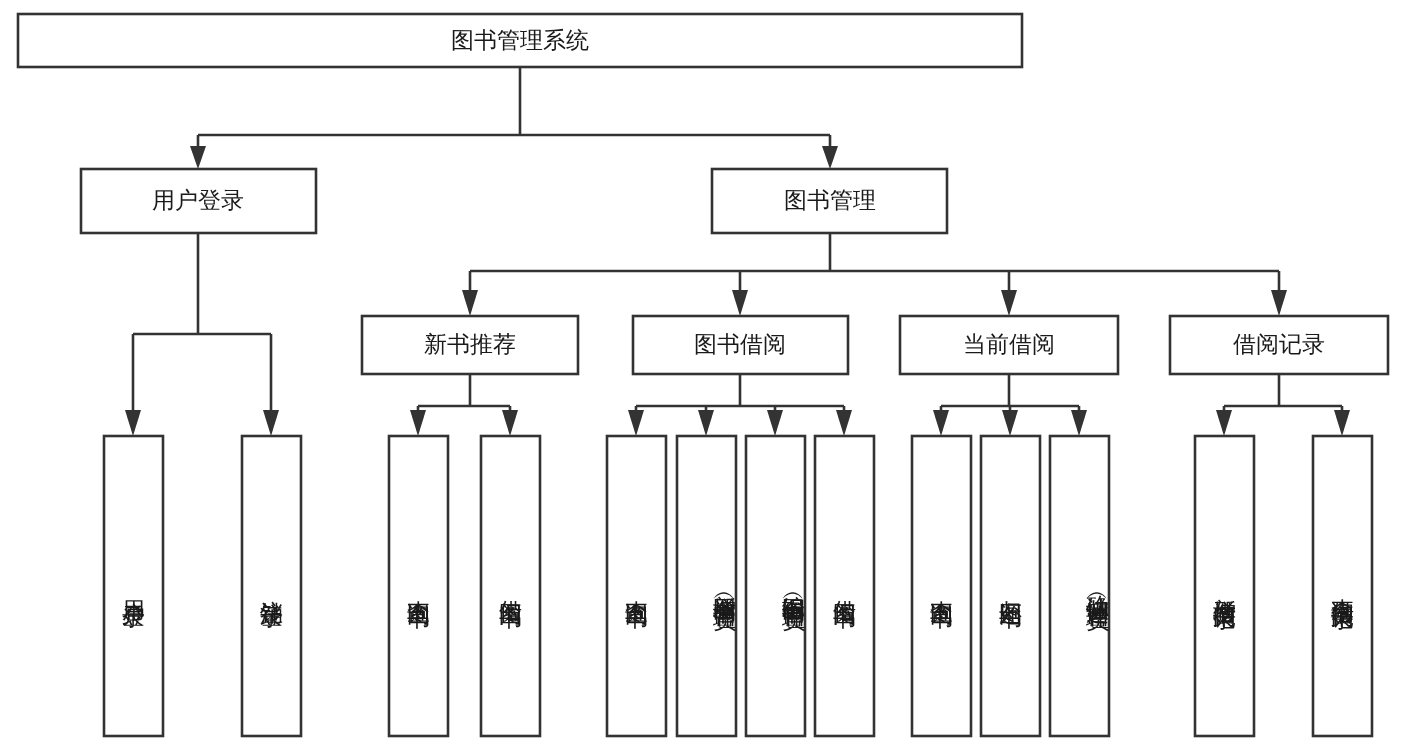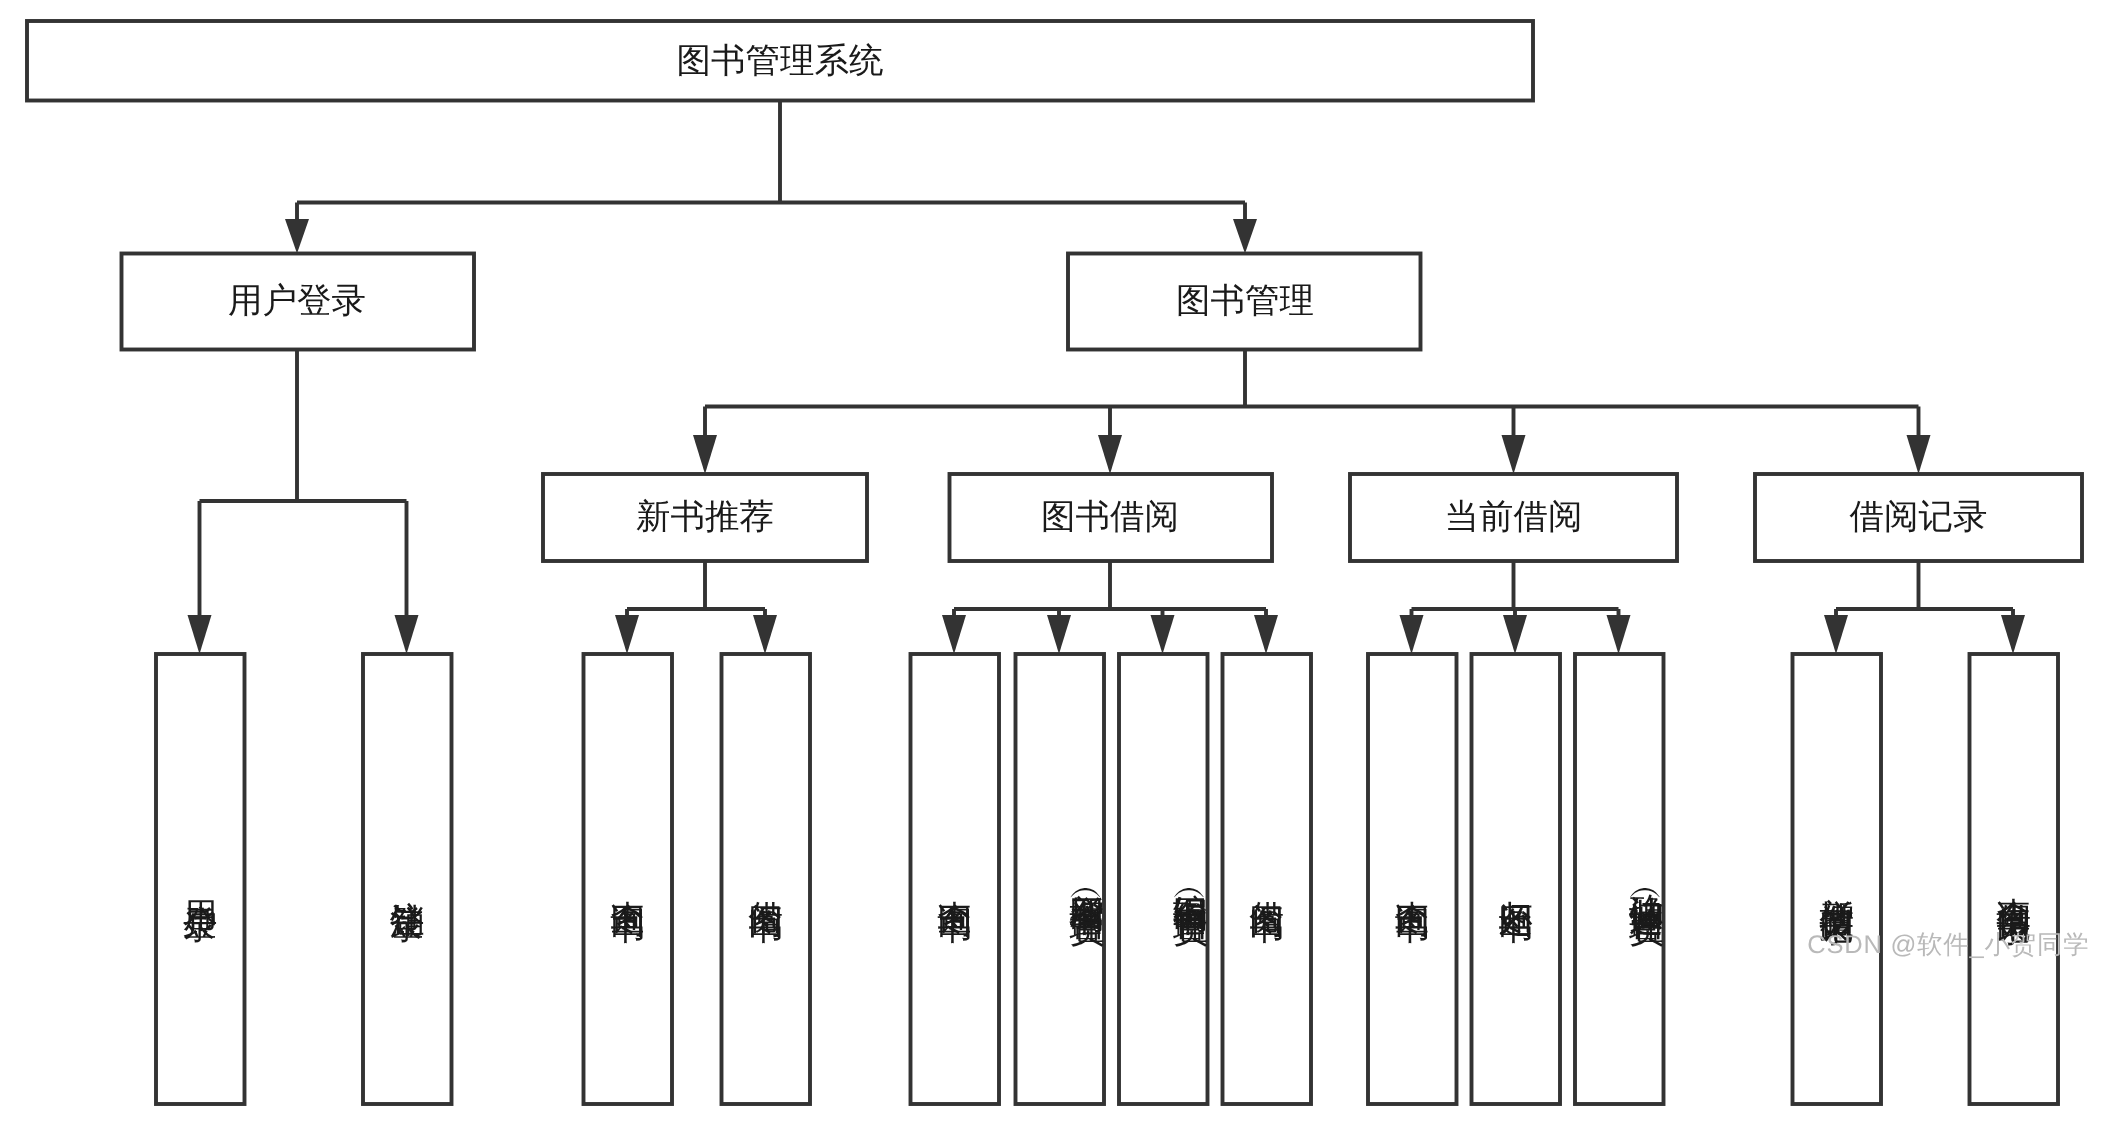--- a/index.html
+++ b/index.html
@@ -200,14 +200,13 @@
   <div class="leaf-label" style="left:607px; top:436px; width:59px; height:300px;">查询图书</div>
   <div class="leaf-label" style="left:677px; top:440px; width:59px; height:292px; align-items:flex-start;">新增图书（管理员）</div>
   <div class="leaf-label" style="left:746px; top:440px; width:59px; height:292px; align-items:flex-start;">编辑图书（管理员）</div>
   <div class="leaf-label" style="left:815px; top:436px; width:59px; height:300px;">借阅图书</div>
   <div class="leaf-label" style="left:912px; top:436px; width:59px; height:300px;">查询图书</div>
   <div class="leaf-label" style="left:981px; top:436px; width:59px; height:300px;">归还图书</div>
   <div class="leaf-label" style="left:1050px; top:440px; width:59px; height:292px; align-items:flex-start;">确认归还（管理员）</div>
   <div class="leaf-label" style="left:1195px; top:436px; width:59px; height:300px;">新增借阅记录</div>
   <div class="leaf-label" style="left:1313px; top:436px; width:59px; height:300px;">查询借阅记录</div>
 
-  <div class="watermark">CSDN @软件_小贺同学</div>
 </div>
 
 </body></html>

